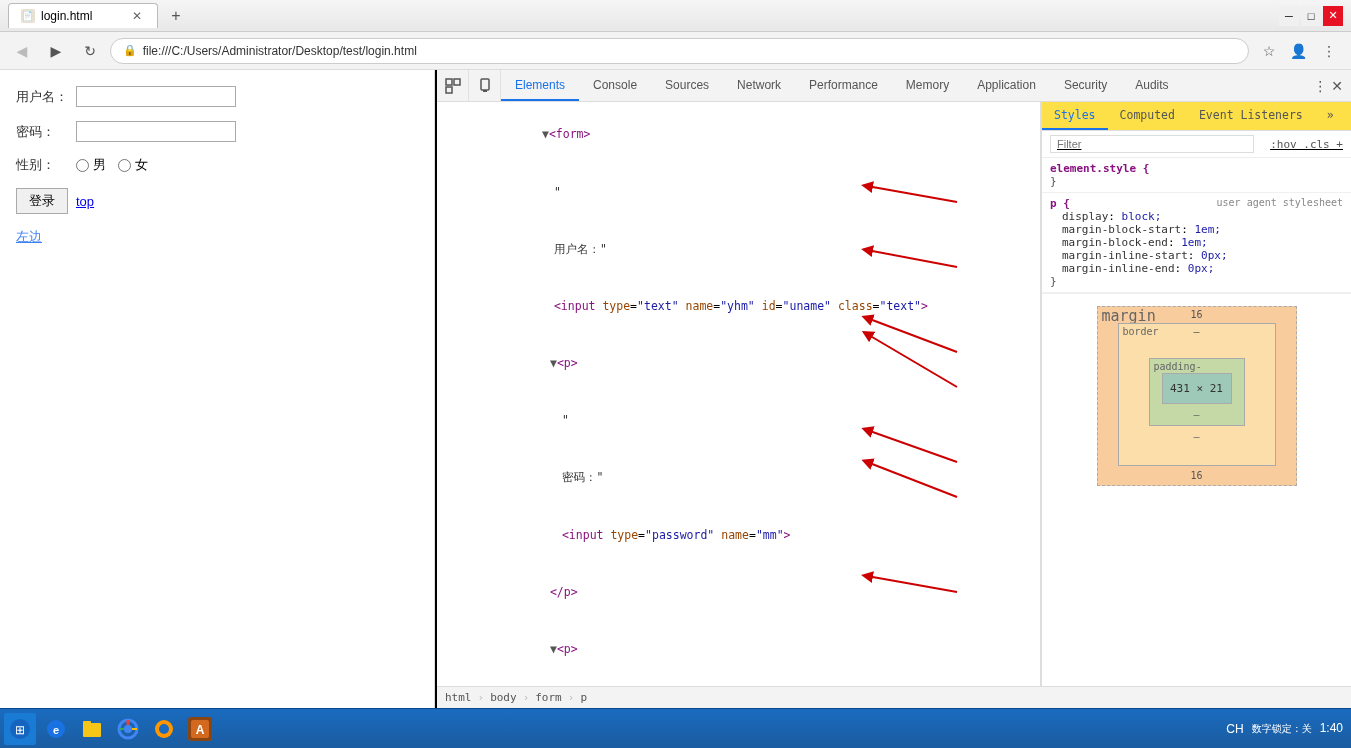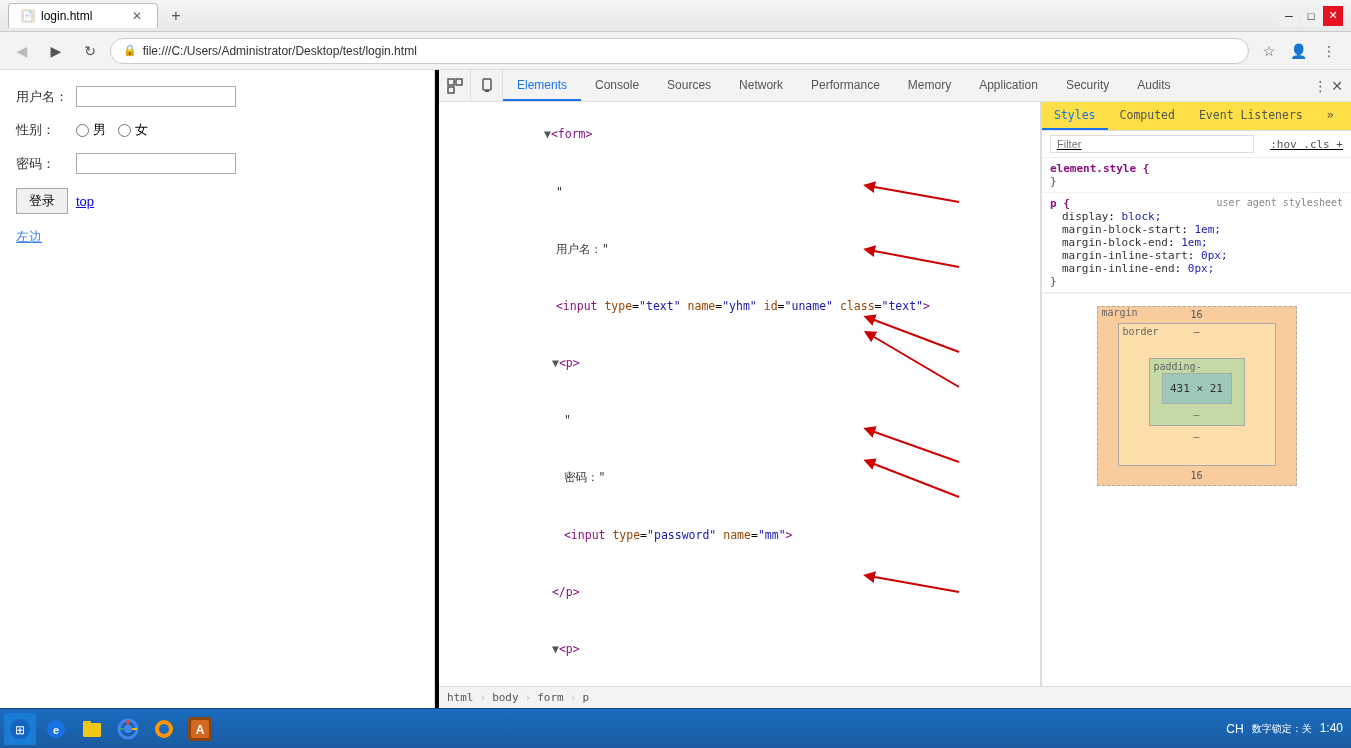--- a/index.html
+++ b/index.html
@@ -78,21 +78,21 @@
     .checkbox-group { display: flex; align-items: center; gap: 8px; }
     .checkbox-label { display: flex; align-items: center; gap: 4px; font-size: 13px; }
     .select-input { border: 1px solid #aaa; font-size: 13px; padding: 1px; }
     .btn-login { padding: 3px 12px; font-size: 13px; cursor: pointer; border: 1px solid #aaa; background: #f0f0f0; }
     .link-text { color: #0000ee; text-decoration: underline; cursor: pointer; font-size: 13px; margin-left: 8px; }
     .left-link { color: #3b82f6; text-decoration: underline; cursor: pointer; font-size: 13px; margin-top: 8px; display: block; }
 
     
     .devtools-panel {
       flex: 1; display: flex; flex-direction: column; background: #fff;
-      border-left: 4px solid #000000; overflow: hidden; justify-content: center;
+      border-left: 2px solid #000000; overflow: hidden; justify-content: center;
     }
 
     
     .devtools-toolbar {
       height: 32px; background: #f3f3f3; display: flex; align-items: stretch;
       border-bottom: 1px solid #ddd; flex-shrink: 0;
     }
     .devtools-icon-btn {
       width: 32px; display: flex; align-items: center; justify-content: center;
       cursor: pointer; color: #555; border-right: 1px solid #e0e0e0;
@@ -216,39 +216,39 @@
       <div class="nav-btn">⋮</div>
     </div>
   </div>
 
   <div class="main-area">
 
     <div class="page-content">
       <div class="form-row">
         <span class="form-label">用户名：</span>
         <input class="form-input" type="text" style="">
+      </div>
+      <div class="form-row">
+        <span class="form-label">密码：</span>
+        <input class="form-input" type="password" style="">
       </div>
       <div class="form-row">
         <span class="form-label">性别：</span>
         <div class="radio-group">
           <label class="radio-label">
             <input type="radio" name="xb" style="">
             <span>男</span>
           </label>
           <label class="radio-label">
             <input type="radio" name="xb" style="">
             <span>女</span>
           </label>
         </div>
       </div>
       <div class="form-row">
-        <span class="form-label">密码：</span>
-        <input class="form-input" type="password" style="">
-      </div>
-      <div class="form-row">
         <button class="btn-login">登录</button>
         <span class="link-text">top</span>
       </div>
       <div style="margin-top: 12px;">
         <span class="left-link">左边</span>
       </div>
     </div>
 
     <div class="devtools-panel">
 
@@ -375,21 +375,21 @@
               <div><span class="style-prop">margin-inline-start</span><span>: </span><span class="style-value">0px;</span></div>
               <div><span class="style-prop">margin-inline-end</span><span>: </span><span class="style-value">0px;</span></div>
             </div>
             <div><span class="style-brace">}</span></div>
           </div>
 
           <div class="box-model-container">
             <div class="box-model" style="max-width:200px;margin:0 auto;">
 
               <div style="background:#f9cc9d;border:1px dashed #aaa;padding:4px;position:relative;text-align:center;">
-                <span style="position:absolute;top:0;left:4px;font-size:10px;color:#666;">margin</span>
+                <span style="position:absolute;top:0;left:4px;font-size:15px;color:#666;">margin</span>
                 <span style="position:absolute;top:2px;right:50%;font-size:10px;color:#555;transform:translateX(50%);">16</span>
 
                 <div style="background:#fbdeaa;border:1px solid #aaa;padding:22px;margin:12px 16px 4px 16px;position:relative;text-align:center;">
                   <span style="position:absolute;top:2px;left:4px;font-size:10px;color:#666;">border</span>
                   <span style="position:absolute;top:2px;right:50%;font-size:10px;color:#555;transform:translateX(50%);">–</span>
                   
                   <div style="background:#c5d9a6;border:1px solid #aaa;padding:4px;margin:12px 8px 4px 8px;position:relative;text-align:center;">
                     <span style="position:absolute;top:2px;left:4px;font-size:10px;color:#666;">padding-</span>
                     
                     <div style="background:#9ec8b8;border:1px solid #aaa;padding:8px 4px;margin:10px 8px 4px 8px;text-align:center;">

